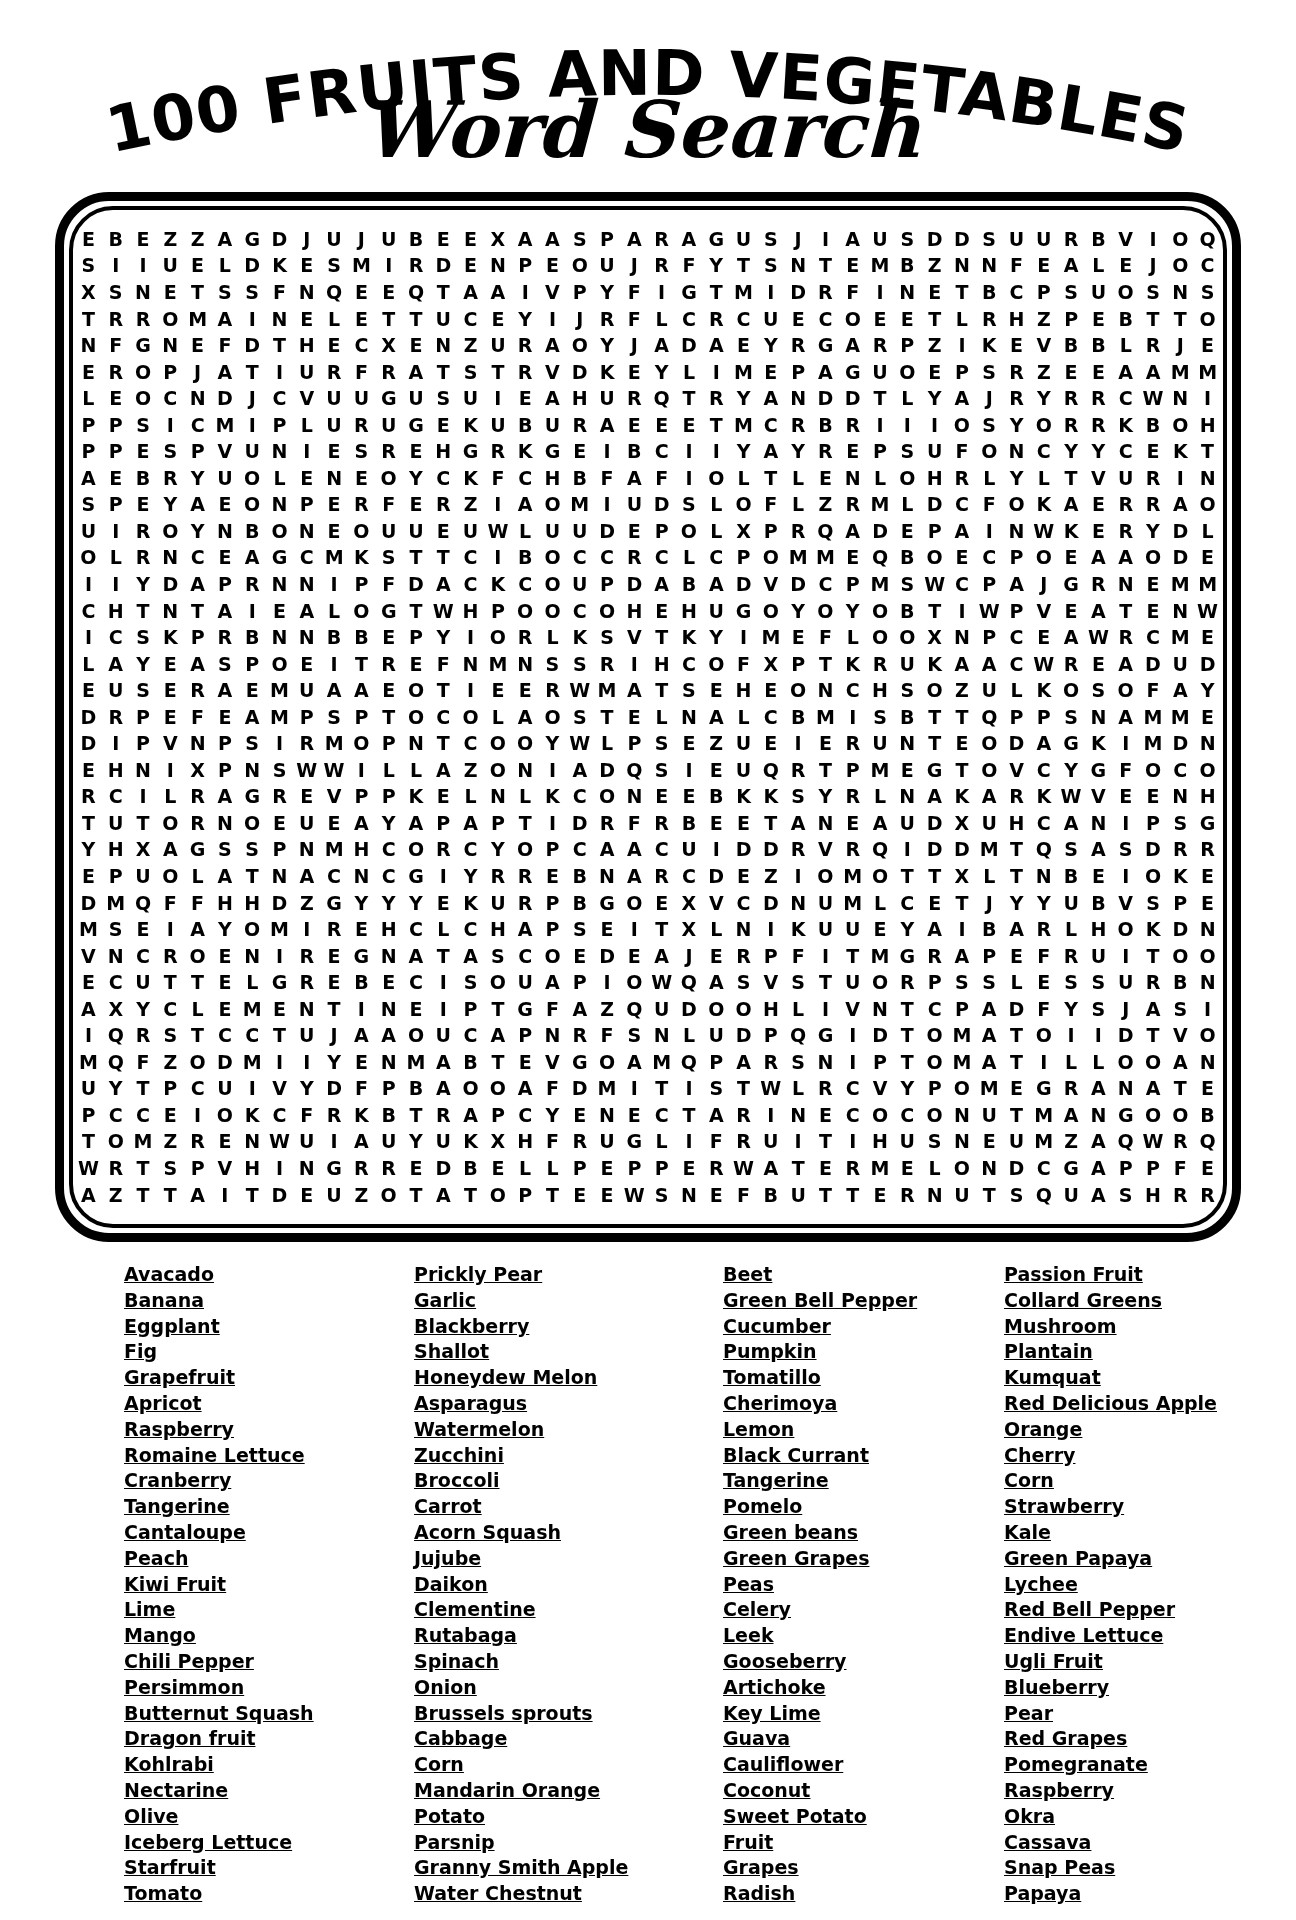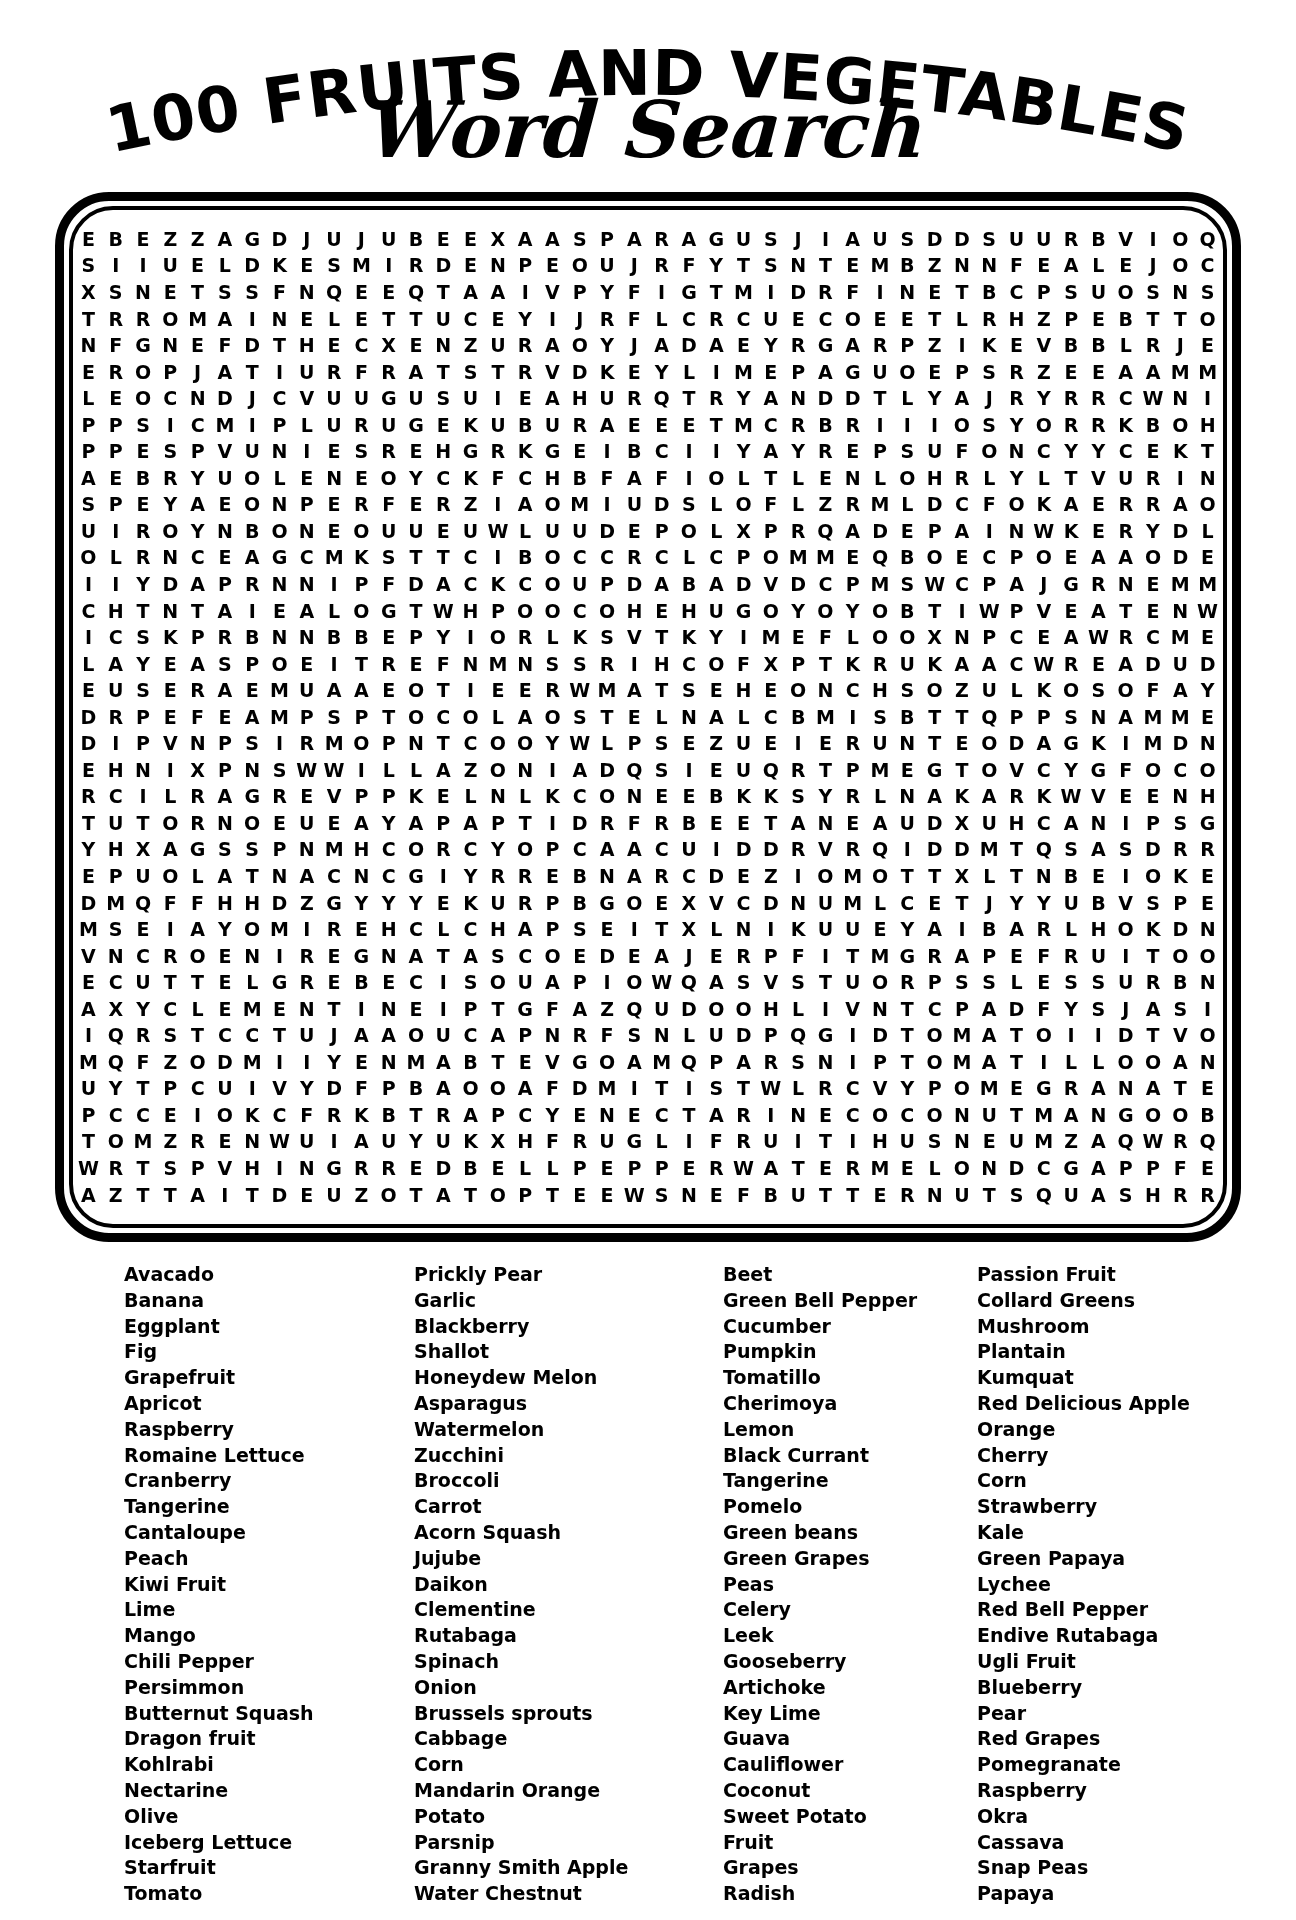--- a/index.html
+++ b/index.html
@@ -84,25 +84,25 @@
   }
 
   
   .word-lists {
     position: absolute;
     left: 124px;
     top: 1262px;
     width: 1100px;
     display: flex;
   }
-  .word-col { flex: 0 0 auto; }
+  .word-col { flex: 0 0 auto; text-decoration: underline; }
   .word-col-1 { width: 290px; }
   .word-col-2 { width: 309px; }
   .word-col-3 { width: 254px; }
-  .word-col-4 { width: 247px; }
+  .word-col-4 { width: 247px; margin-left: 27px; }
   .word-item {
     font-family: "DejaVu Sans", sans-serif;
     font-weight: bold;
     font-size: 19px;
     line-height: 25.8px;
     white-space: nowrap;
     color: #000000;
   }
 </style>
 </head>
@@ -1846,21 +1846,21 @@
         <div class="word-item">Kumquat</div>
         <div class="word-item">Red Delicious Apple</div>
         <div class="word-item">Orange</div>
         <div class="word-item">Cherry</div>
         <div class="word-item">Corn</div>
         <div class="word-item">Strawberry</div>
         <div class="word-item">Kale</div>
         <div class="word-item">Green Papaya</div>
         <div class="word-item">Lychee</div>
         <div class="word-item">Red Bell Pepper</div>
-        <div class="word-item">Endive Rutabaga</div>
+        <div class="word-item">Endive Lettuce</div>
         <div class="word-item">Ugli Fruit</div>
         <div class="word-item">Blueberry</div>
         <div class="word-item">Pear</div>
         <div class="word-item">Red Grapes</div>
         <div class="word-item">Pomegranate</div>
         <div class="word-item">Raspberry</div>
         <div class="word-item">Okra</div>
         <div class="word-item">Cassava</div>
         <div class="word-item">Snap Peas</div>
         <div class="word-item">Papaya</div>

